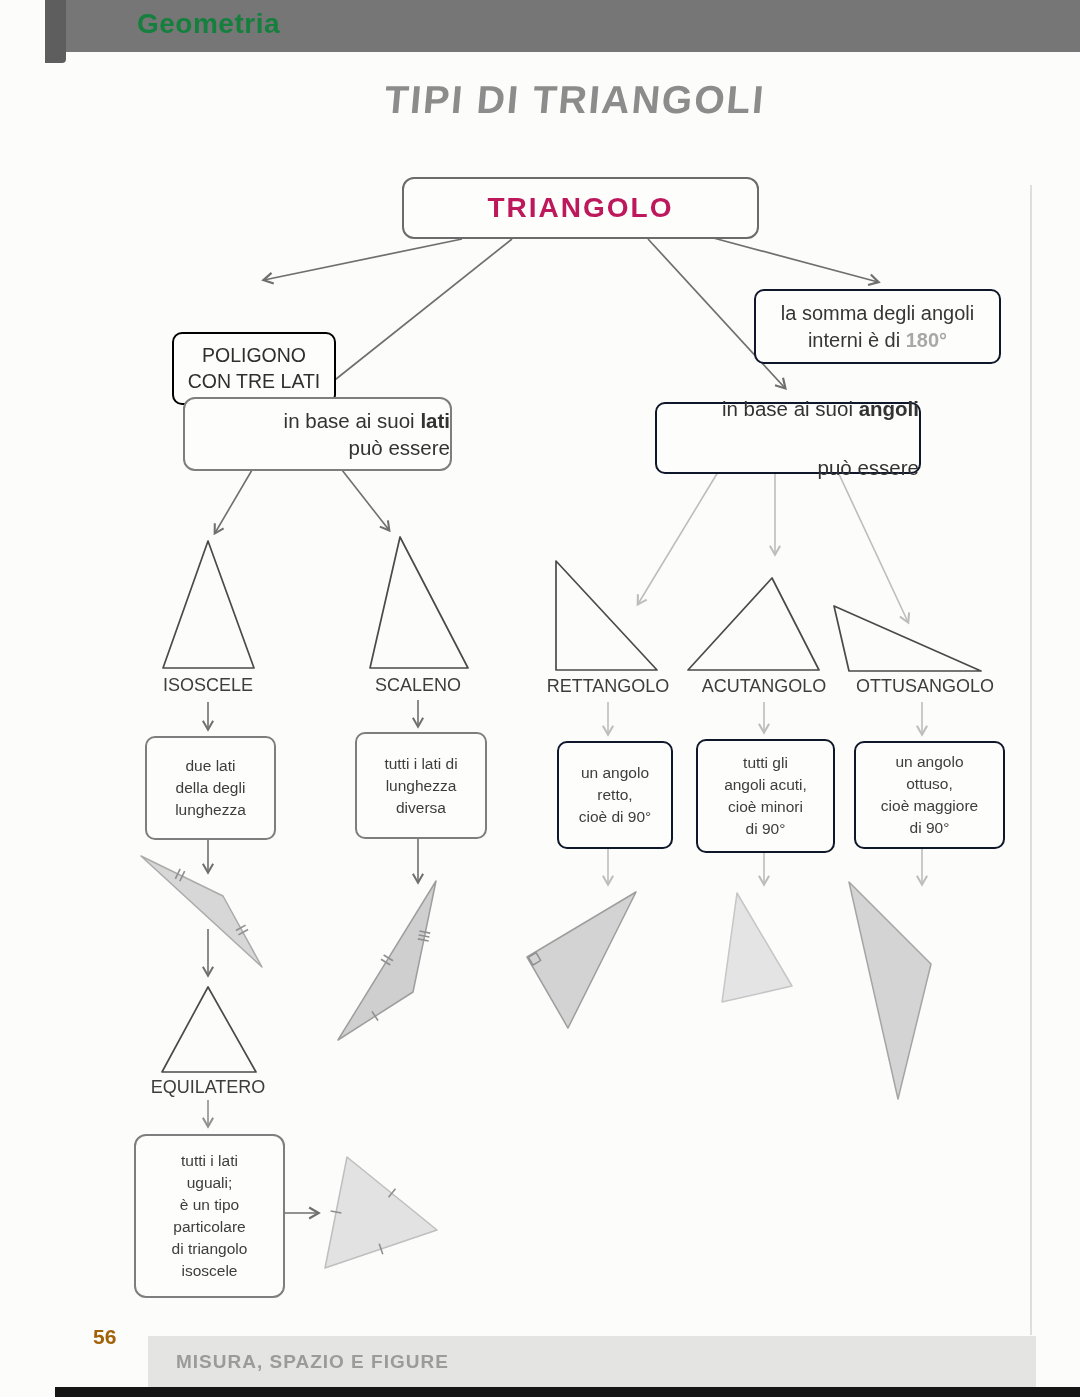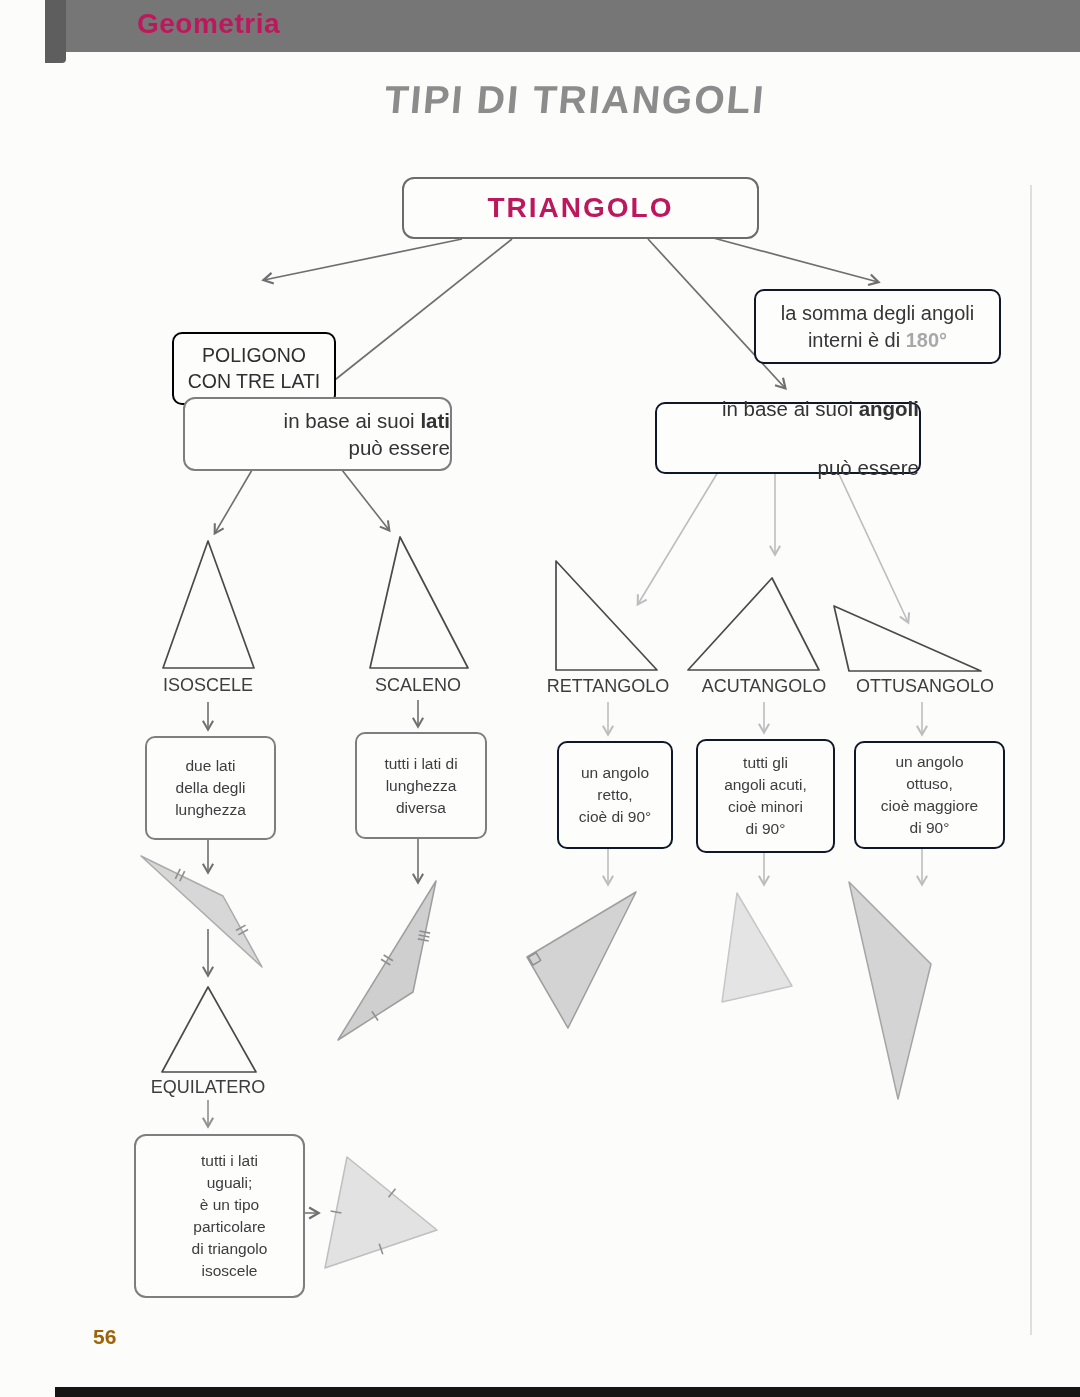--- a/index.html
+++ b/index.html
@@ -5,21 +5,21 @@
   html,body{margin:0;padding:0;background:#e9e9e9;}
   #page{
     position:relative;width:1080px;height:1397px;margin:0 auto;
     background:#fcfcfb;overflow:hidden;
     font-family:"Liberation Sans",sans-serif;color:#3a3a3a;
   }
   .abs{position:absolute;}
   
   .header-bar{left:45px;top:0;width:1035px;height:52px;background:#767676;}
   .spine{left:45px;top:0;width:21px;height:63px;background:#5e5e5e;border-bottom-right-radius:4px;}
-  .header-title{left:137px;top:8px;font-size:28px;font-weight:bold;color:#be185d;letter-spacing:.5px;}
+  .header-title{left:137px;top:8px;font-size:28px;font-weight:bold;color:#15803d;letter-spacing:.5px;}
   
   .page-title{
     left:310px;top:78px;width:530px;text-align:center;
     font-size:39px;font-weight:800;color:#8c8c8c;letter-spacing:2px;
     transform:skewX(-5deg);
   }
   
   .node{
     display:flex;flex-direction:column;align-items:center;justify-content:center;
     text-align:center;background:#fdfdfc;border-radius:10px;line-height:1.32;
@@ -34,21 +34,21 @@
             font-size:28px;font-weight:bold;color:#be185d;letter-spacing:2px;}
   .polygon-box{left:172px;top:284px;width:160px;height:69px;font-size:19.5px;color:#2f2f2f;}
   .sum-box{left:754px;top:289px;width:243px;height:71px;font-size:20px;color:#363636;}
   .sum-box .gray-val{font-weight:bold;color:#a8a8a8;}
   .by-box{font-size:20.5px;color:#333;align-items:flex-end;}
   .by-sides-box{left:183px;top:397px;width:265px;height:70px;border-width:2.5px;border-radius:12px;}
   .by-angles-box{left:655px;top:402px;width:262px;height:68px;gap:32px;}
   .type-label{font-size:18px;color:#3d3d3d;text-align:center;letter-spacing:0;}
   .desc-box{font-size:15.5px;color:#3d3d3d;line-height:1.42;}
   .eq-label{left:138px;top:1077px;width:140px;}
-  .eq-box{left:134px;top:1134px;width:147px;height:160px;border-radius:12px;padding-left:20px;}
+  .eq-box{left:134px;top:1134px;width:147px;height:160px;border-radius:12px;}
   
   .page-num{left:93px;top:1325px;font-size:21px;font-weight:bold;color:#a16207;}
   .footer-strip{left:148px;top:1336px;width:888px;height:51px;background:#e4e4e2;
                 display:flex;align-items:center;}
   .footer-strip span{margin-left:28px;font-size:19px;font-weight:bold;color:#9b9b9b;letter-spacing:1px;}
   .bottom-rule{left:55px;top:1387px;width:1025px;height:10px;background:#151515;}
   .page-edge{left:1030px;top:185px;width:2px;height:1150px;background:#dedede;}
   svg.overlay{position:absolute;left:0;top:0;pointer-events:none;}
 </style>
 </head>
@@ -219,16 +219,19 @@
 
   <div class="abs type-label eq-label">EQUILATERO</div>
   <div class="abs node desc-box border-mid pre eq-box">tutti i lati
 uguali;
 è un tipo
 particolare
 di triangolo
 isoscele</div>
 
   <div class="abs page-num">56</div>
+  <div class="abs footer-strip">
+    <span>MISURA, SPAZIO E FIGURE</span>
+  </div>
   <div class="abs bottom-rule"></div>
   <div class="abs page-edge"></div>
 
 </div>
 
 </body></html>

